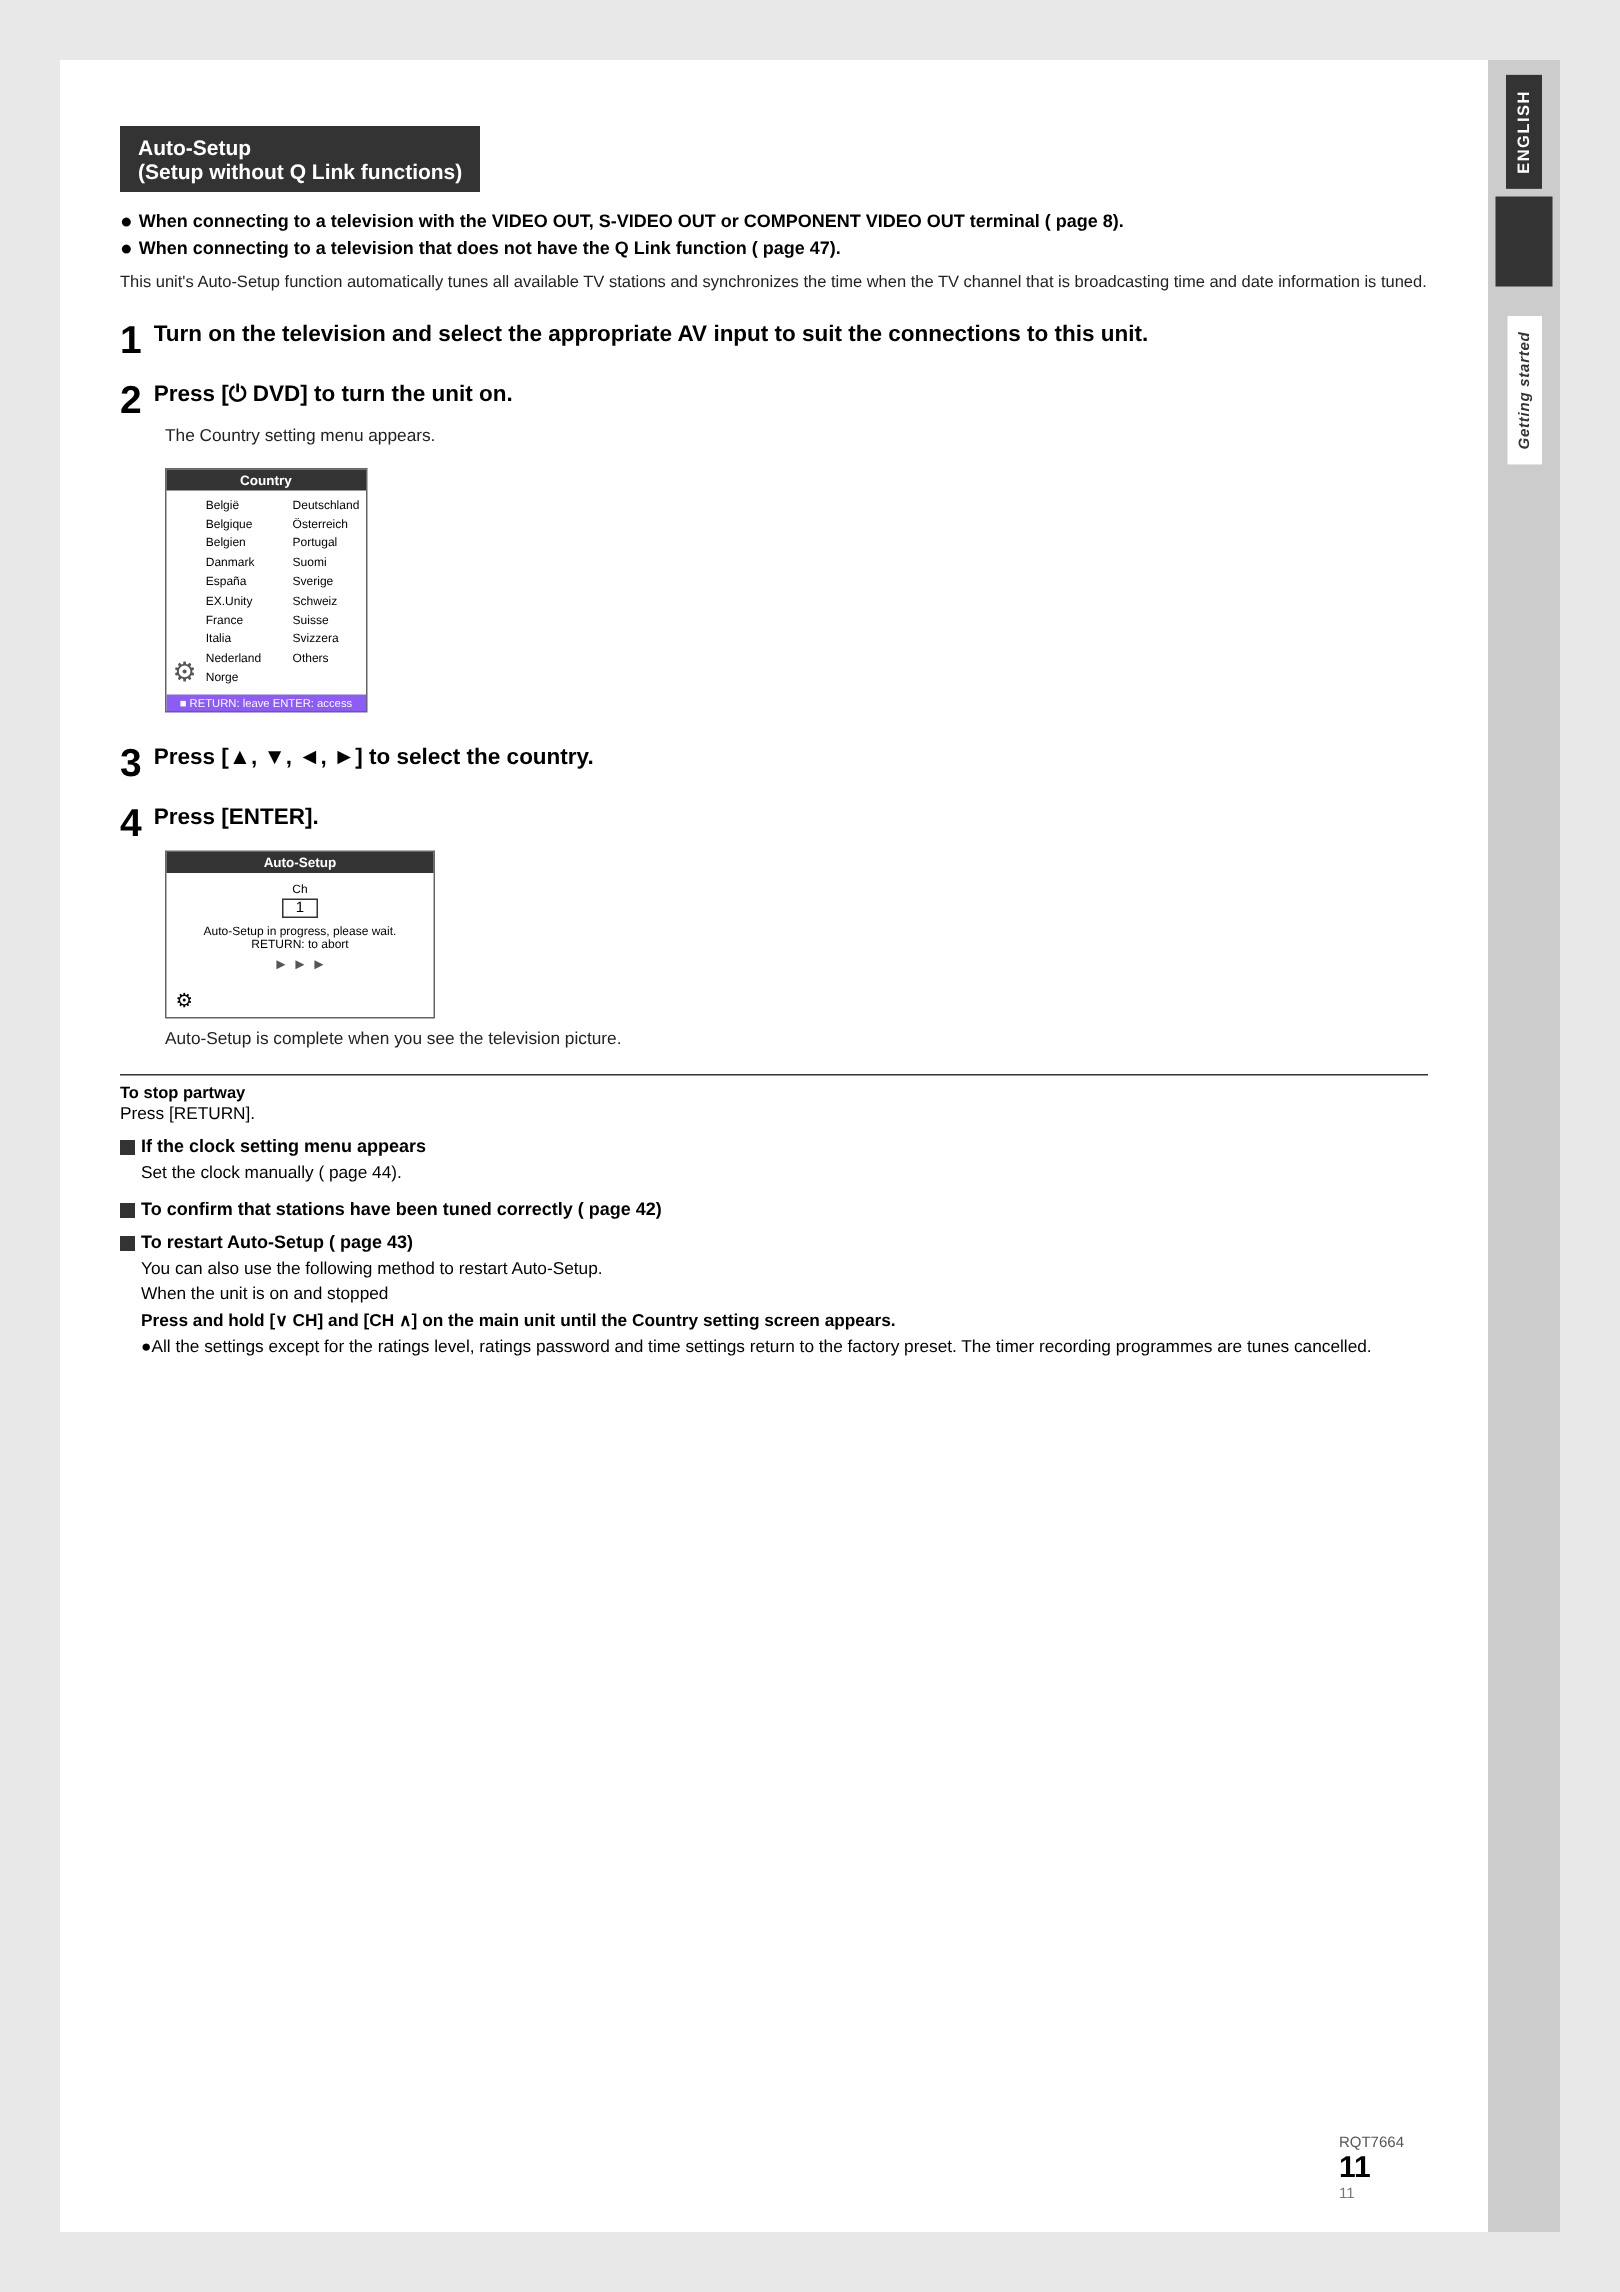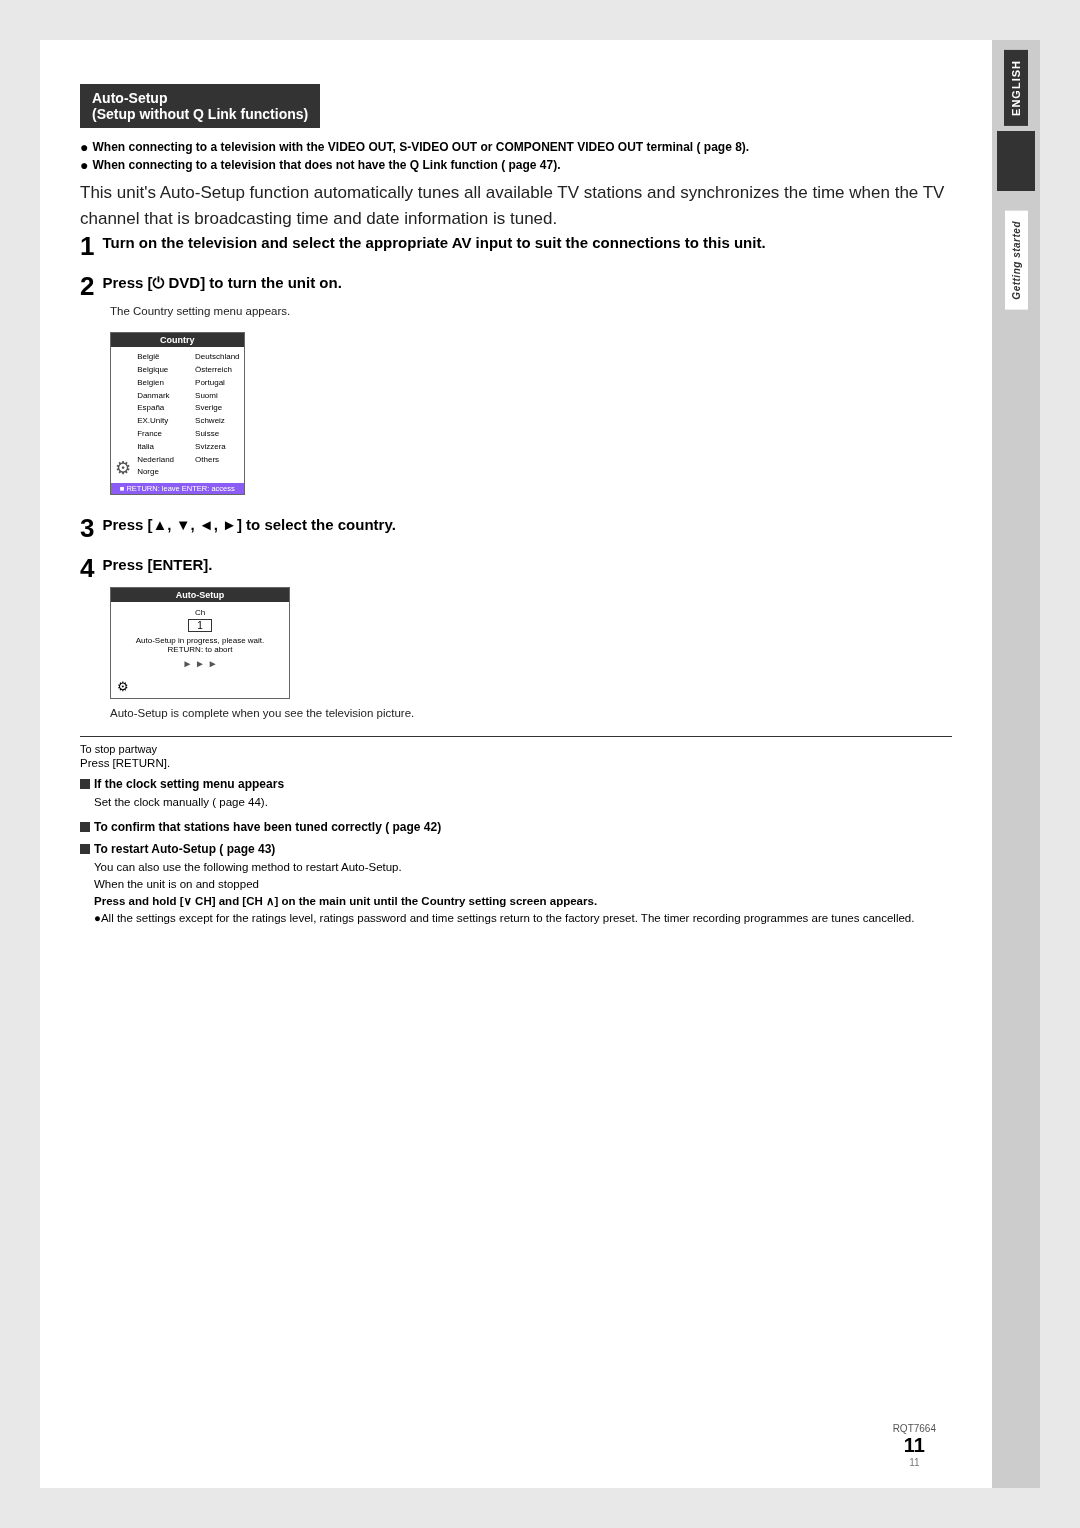--- a/index.html
+++ b/index.html
@@ -89,23 +89,23 @@
       display: flex;
       align-items: flex-start;
       gap: 4px;
     }
     .bullet-dot {
       font-size: 14px;
       line-height: 1;
       flex-shrink: 0;
     }
     .desc-text {
-      font-size: 17px;
+      font-size: 11px;
       line-height: 1.5;
-      margin-bottom: 2px;
+      margin-bottom: 16px;
       color: #222;
     }
     .step {
       margin-bottom: 14px;
     }
     .step-header {
       display: flex;
       align-items: flex-start;
       gap: 8px;
       margin-bottom: 4px;
@@ -221,30 +221,30 @@
     }
     .divider-line {
       border-top: 1px solid #333;
       margin: 10px 0 6px 0;
     }
     .stop-section {
       margin-bottom: 8px;
     }
     .stop-label {
       font-size: 11px;
-      font-weight: normal;
+      font-weight: bold;
       margin-bottom: 2px;
     }
     .stop-text {
       font-size: 11.5px;
       margin-bottom: 4px;
     }
     .section-header {
       display: flex;
-      align-items: flex-start;
+      align-items: center;
       gap: 4px;
       margin-bottom: 3px;
     }
     .section-square {
       width: 10px;
       height: 10px;
       background: #333;
       flex-shrink: 0;
       margin-top: 2px;
     }
@@ -258,21 +258,21 @@
       margin-bottom: 8px;
       line-height: 1.5;
     }
     .restart-section {
       margin-bottom: 8px;
     }
     .bottom-right {
       position: absolute;
       bottom: 20px;
       right: 56px;
-      text-align: center;
+      text-align: left;
     }
   </style>
 </head>
 <body>
 
 <div class="page">
   <div class="main-content">
 
     
     <div class="title-box">

